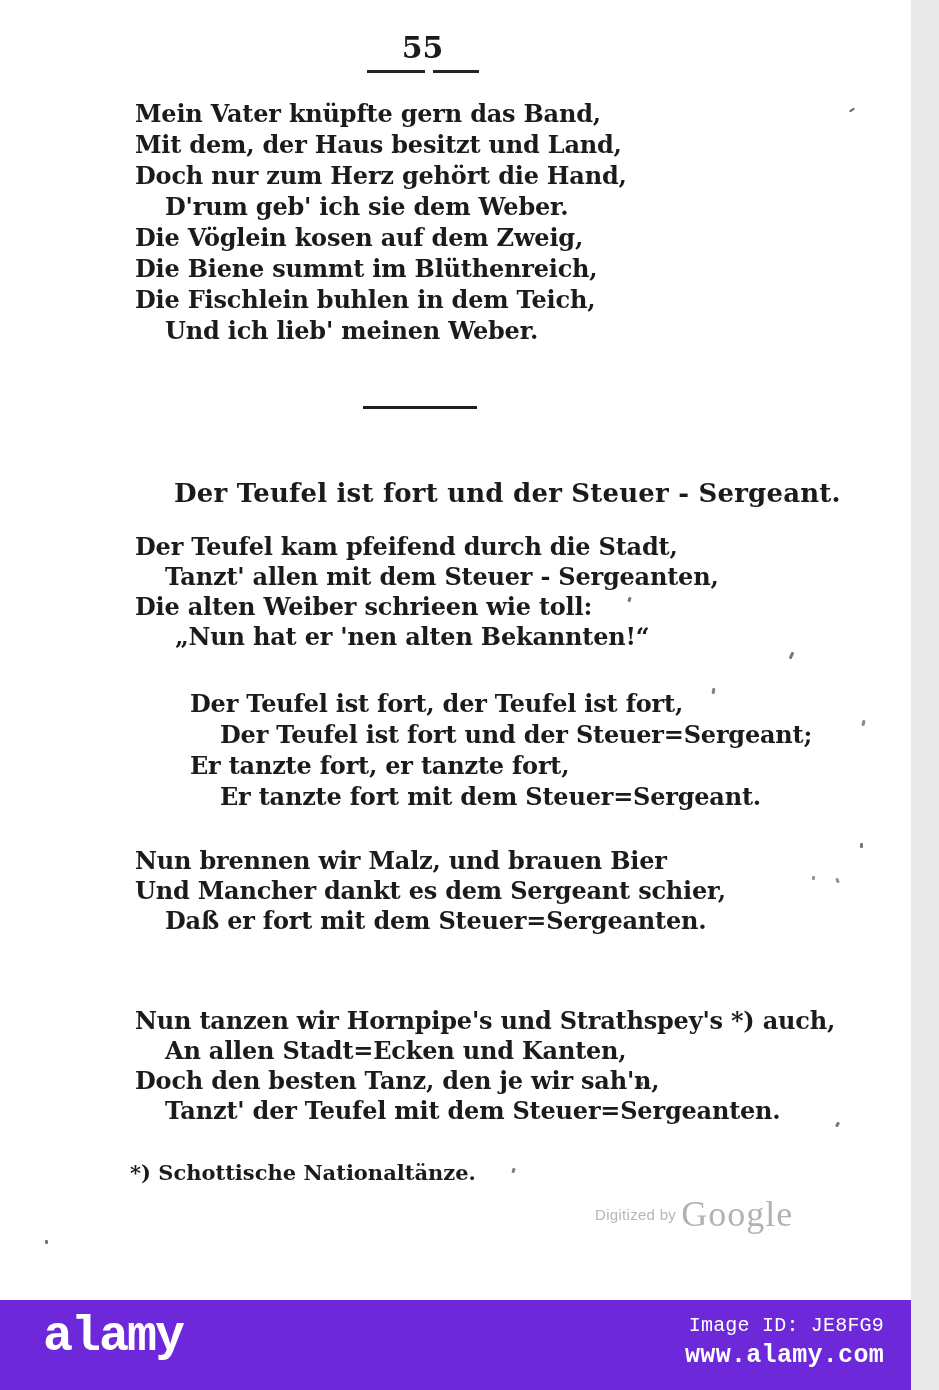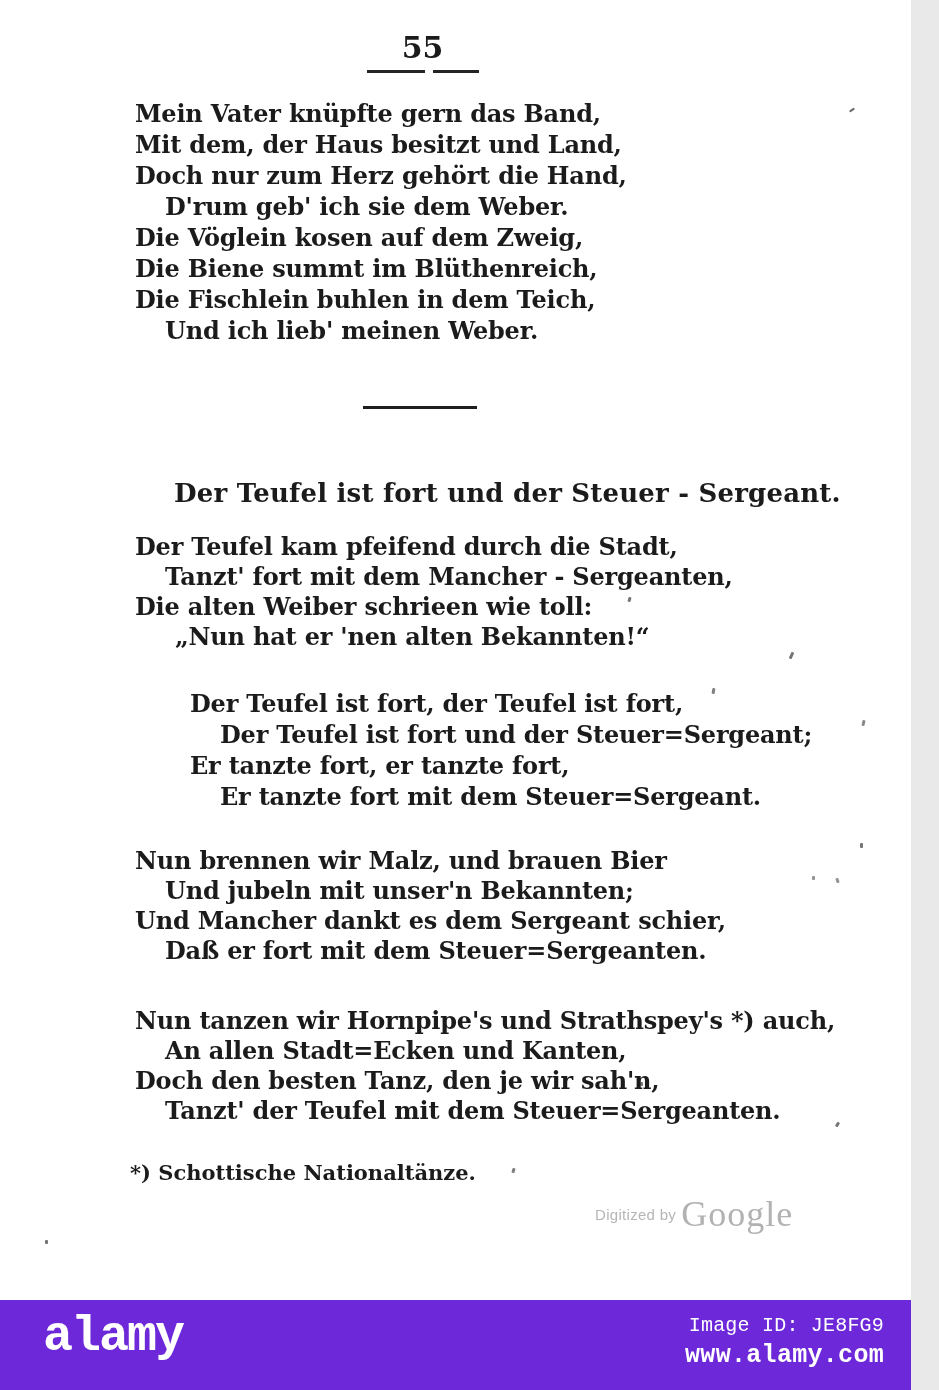--- a/index.html
+++ b/index.html
@@ -95,35 +95,34 @@
     <div class="line">Die Fischlein buhlen in dem Teich,</div>
     <div class="line ind">Und ich lieb' meinen Weber.</div>
   </div>
 
   <div class="separator"></div>
 
   <h2 class="poem-title">Der Teufel ist fort und der Steuer - Sergeant.</h2>
 
   <div class="stanza sA">
     <div class="line">Der Teufel kam pfeifend durch die Stadt,</div>
-    <div class="line ind">Tanzt' fort mit dem Mancher - Sergeanten,</div>
+    <div class="line ind">Tanzt' allen mit dem Steuer - Sergeanten,</div>
     <div class="line">Die alten Weiber schrieen wie toll:</div>
     <div class="line ind2">„Nun hat er 'nen alten Bekannten!“</div>
   </div>
 
   <div class="stanza refrain">
     <div class="line">Der Teufel ist fort, der Teufel ist fort,</div>
     <div class="line ind">Der Teufel ist fort und der Steuer=Sergeant;</div>
     <div class="line">Er tanzte fort, er tanzte fort,</div>
     <div class="line ind">Er tanzte fort mit dem Steuer=Sergeant.</div>
   </div>
 
   <div class="stanza sB">
     <div class="line">Nun brennen wir Malz, und brauen Bier</div>
-    <div class="line ind">Und jubeln mit unser'n Bekannten;</div>
     <div class="line">Und Mancher dankt es dem Sergeant schier,</div>
     <div class="line ind">Daß er fort mit dem Steuer=Sergeanten.</div>
   </div>
 
   <div class="stanza sC">
     <div class="line">Nun tanzen wir Hornpipe's und Strathspey's *) auch,</div>
     <div class="line ind">An allen Stadt=Ecken und Kanten,</div>
     <div class="line">Doch den besten Tanz, den je wir sah'n,</div>
     <div class="line ind">Tanzt' der Teufel mit dem Steuer=Sergeanten.</div>
   </div>

